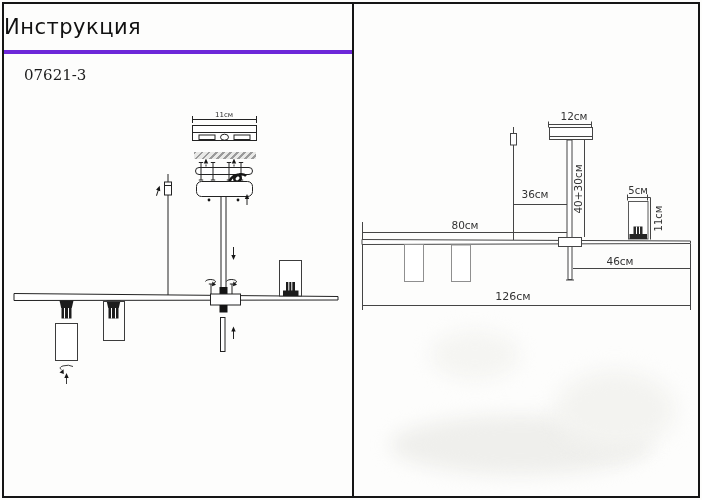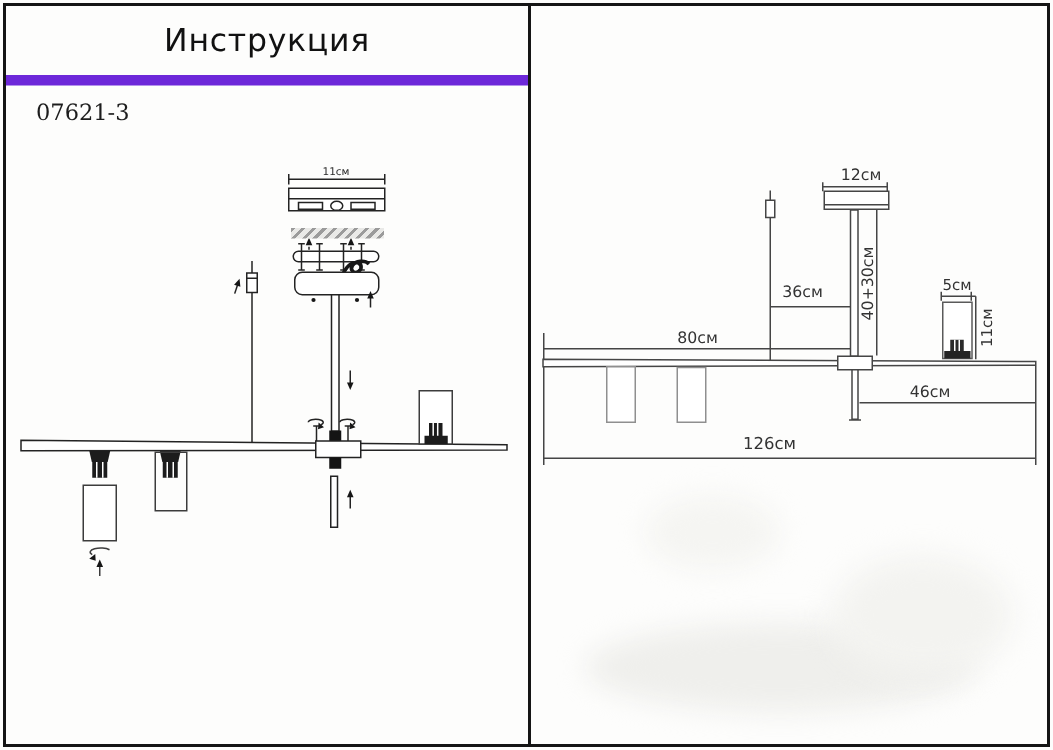--- a/index.html
+++ b/index.html
@@ -4,21 +4,21 @@
 <style>
   html,body{margin:0;padding:0;background:#e8e8e6;}
   .page{position:relative;width:702px;height:500px;background:#fdfdfc;overflow:hidden;
         font-family:"DejaVu Sans", sans-serif;}
   .blob{position:absolute;border-radius:50%;pointer-events:none;}
   .blob.b1{left:390px;top:415px;width:260px;height:60px;background:#efefec;filter:blur(9px);}
   .blob.b2{left:555px;top:370px;width:120px;height:80px;background:#f3f3f0;filter:blur(10px);}
   .blob.b3{left:430px;top:330px;width:90px;height:50px;background:#f5f5f2;filter:blur(9px);}
   .frame{position:absolute;left:2px;top:2px;right:2px;bottom:2px;border:2px solid #151515;}
   .titlebox{position:absolute;left:4px;top:4px;width:348px;height:46px;
-            border-bottom:7px solid #6d28d9;display:flex;align-items:center;justify-content:center;}
+            border-bottom:4px solid #6d28d9;display:flex;align-items:center;}
   .titlebox span{font-size:21px;letter-spacing:.5px;color:#111;}
   .divider{position:absolute;left:352px;top:4px;width:2px;height:492px;background:#151515;}
   .model{position:absolute;left:24px;top:66px;font-family:"DejaVu Serif", serif;
          font-size:15px;color:#1d1d1d;text-align:right;}
   .hatch{position:absolute;left:194px;top:152px;width:62px;height:7px;
          background:repeating-linear-gradient(135deg,#9b9b9b 0 2px,#e9e9e7 2px 5px);}
   svg{position:absolute;top:0;}
   svg.left{left:0;}
   svg.right{left:355px;}
   svg text{font-family:"DejaVu Sans", sans-serif;fill:#333;}

